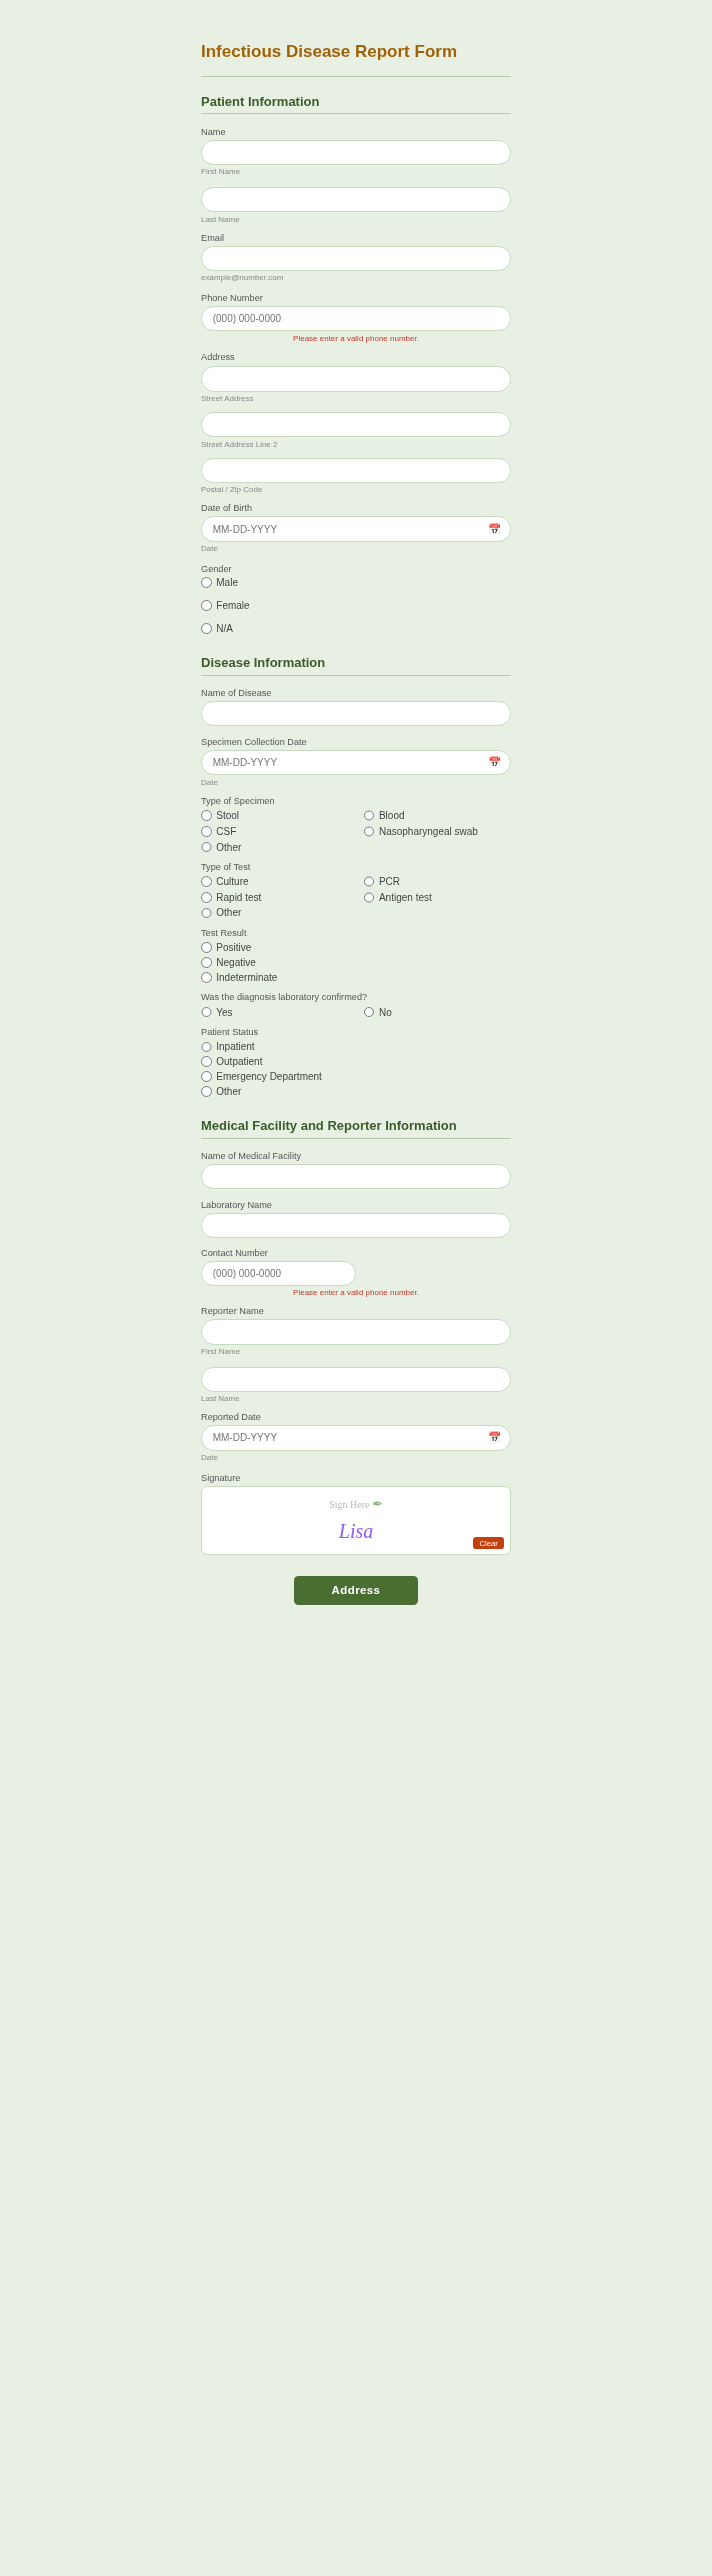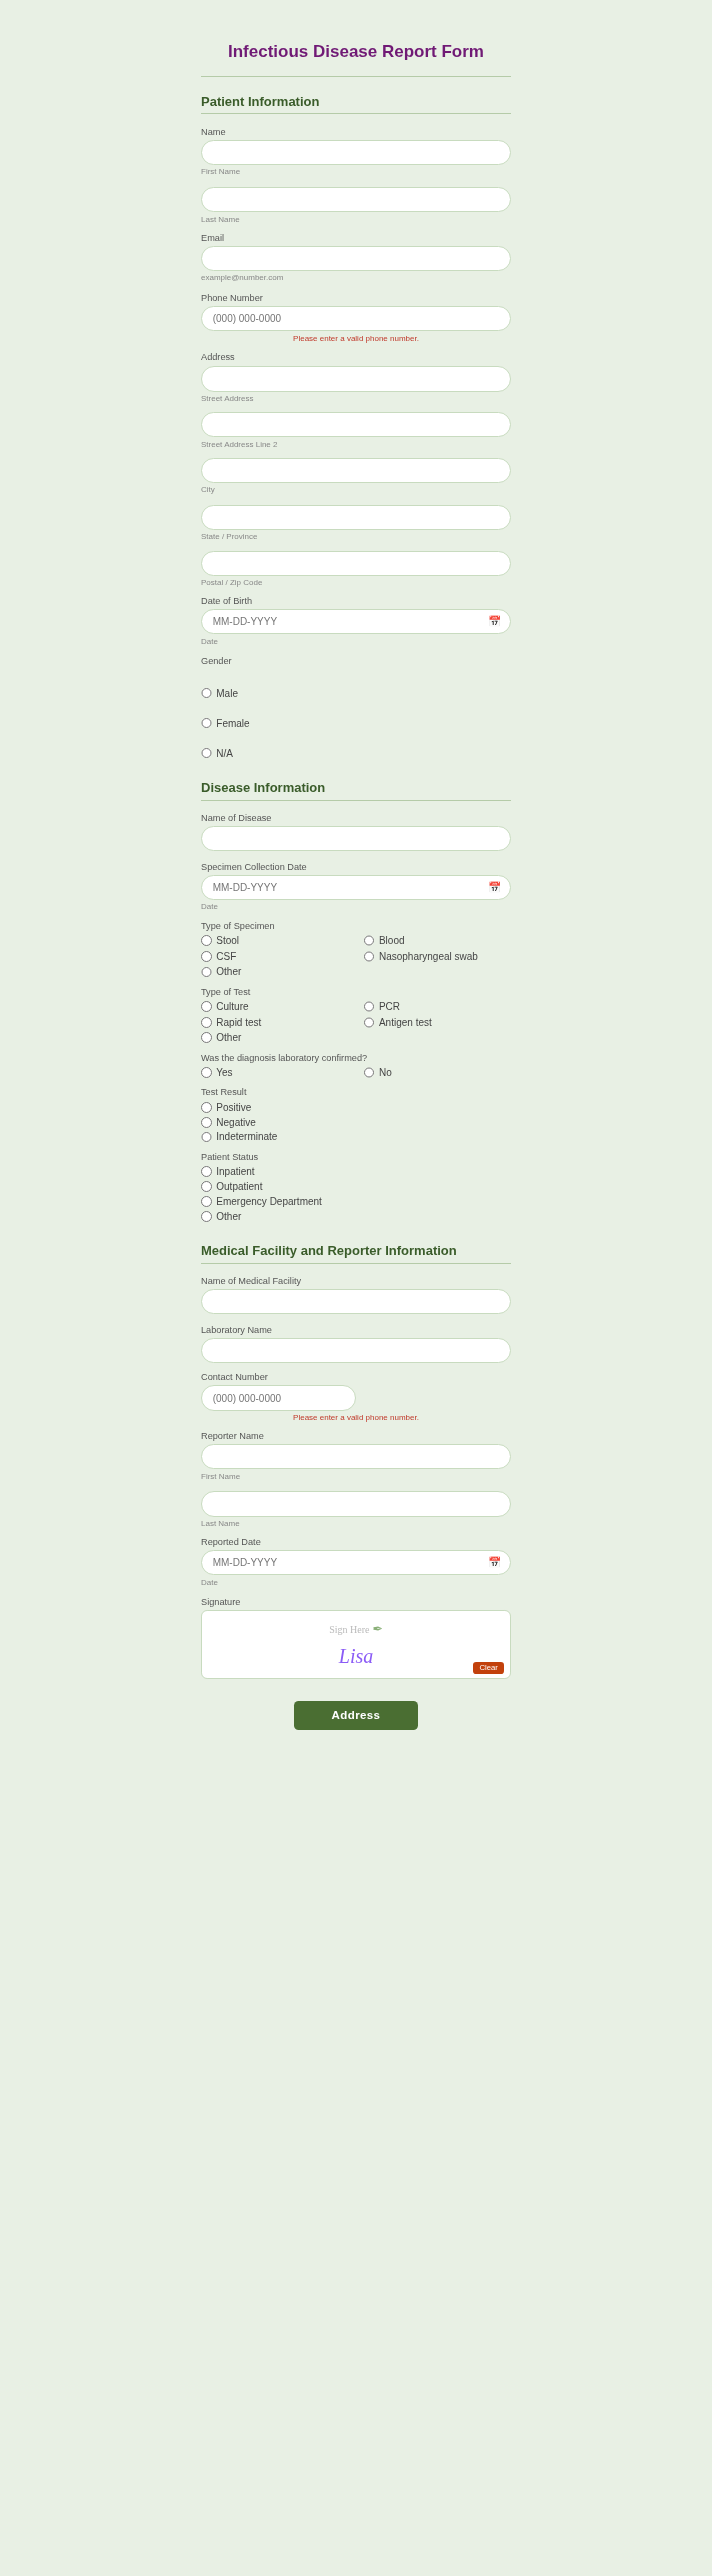--- a/index.html
+++ b/index.html
@@ -9,22 +9,22 @@
       display: flex;
       justify-content: center;
       padding: 15.3px;
     }
     .form-container {
       background: #e8f0e4;
       width: 356px;
       padding: 15.3px 23px 23px;
     }
     .form-title {
-      text-align: center;
-      color: #701a75;
+      text-align: left;
+      color: #a16207;
       font-size: 17px;
       font-weight: bold;
       padding: 11.5px 0 13.8px;
       border-bottom: 1.5px solid #b5cba8;
       margin-bottom: 17px;
     }
     .section {
       margin-bottom: 21.4px;
     }
     .section-title {
@@ -108,22 +108,21 @@
       cursor: pointer;
     }
     .radio-item input[type="radio"] {
       accent-color: #5a8a3a;
       width: 10.7px;
       height: 10.7px;
     }
     .gender-group {
       display: flex;
       flex-direction: column;
-      gap: 19px;
-      margin-top: 18px;
+      gap: 12px;
     }
     .two-col-radio {
       display: flex;
       gap: 15.3px;
     }
     .two-col-radio .radio-col {
       display: flex;
       flex-direction: column;
       gap: 4.6px;
       flex: 1;
@@ -240,30 +239,20 @@
         <span class="field-hint">Street Address</span>
       </div>
     </div>
     <div class="field-row">
       <div class="field-group full">
         <input type="text" style="border-radius: 15.3px;">
         <span class="field-hint">Street Address Line 2</span>
       </div>
     </div>
     <div class="field-row">
-      <div class="field-group">
-        <input type="text" style="">
-        <span class="field-hint">City</span>
-      </div>
-      <div class="field-group">
-        <input type="text" style="">
-        <span class="field-hint">State / Province</span>
-      </div>
-    </div>
-    <div class="field-row">
       <div class="field-group full">
         <input type="text" style="border-radius: 15.3px;">
         <span class="field-hint">Postal / Zip Code</span>
       </div>
     </div>
 
     <div class="field-row">
       <div class="field-group">
         <div class="field-label">Date of Birth</div>
         <div class="date-wrapper">
@@ -364,52 +353,52 @@
             </label>
           <label class="radio-item">
               <input type="radio" name="test_type" style="">
               <span>Antigen test</span>
             </label>
         </div>
       </div>
     </div>
 
     <div style="margin-bottom:9.2px;">
+      <div class="sub-label">Test Result</div>
+      <div class="radio-group">
+        <label class="radio-item">
+            <input type="radio" name="test_result" style="">
+            <span>Positive</span>
+          </label>
+        <label class="radio-item">
+            <input type="radio" name="test_result" style="">
+            <span>Negative</span>
+          </label>
+        <label class="radio-item">
+            <input type="radio" name="test_result" style="">
+            <span>Indeterminate</span>
+          </label>
+      </div>
+    </div>
+
+    <div style="margin-bottom:9.2px;">
       <div class="sub-label">Was the diagnosis laboratory confirmed?</div>
       <div class="two-col-radio">
         <div class="radio-col">
           <label class="radio-item">
               <input type="radio" name="lab_confirmed" style="">
               <span>Yes</span>
             </label>
         </div>
         <div class="radio-col">
           <label class="radio-item">
               <input type="radio" name="lab_confirmed" style="">
               <span>No</span>
             </label>
         </div>
-      </div>
-    </div>
-
-    <div style="margin-bottom:9.2px;">
-      <div class="sub-label">Test Result</div>
-      <div class="radio-group">
-        <label class="radio-item">
-            <input type="radio" name="test_result" style="">
-            <span>Positive</span>
-          </label>
-        <label class="radio-item">
-            <input type="radio" name="test_result" style="">
-            <span>Negative</span>
-          </label>
-        <label class="radio-item">
-            <input type="radio" name="test_result" style="">
-            <span>Indeterminate</span>
-          </label>
       </div>
     </div>
 
     <div style="margin-bottom:4.6px;">
       <div class="sub-label">Patient Status</div>
       <div class="radio-group">
         <label class="radio-item">
             <input type="radio" name="patient_status" style="">
             <span>Inpatient</span>
           </label>

